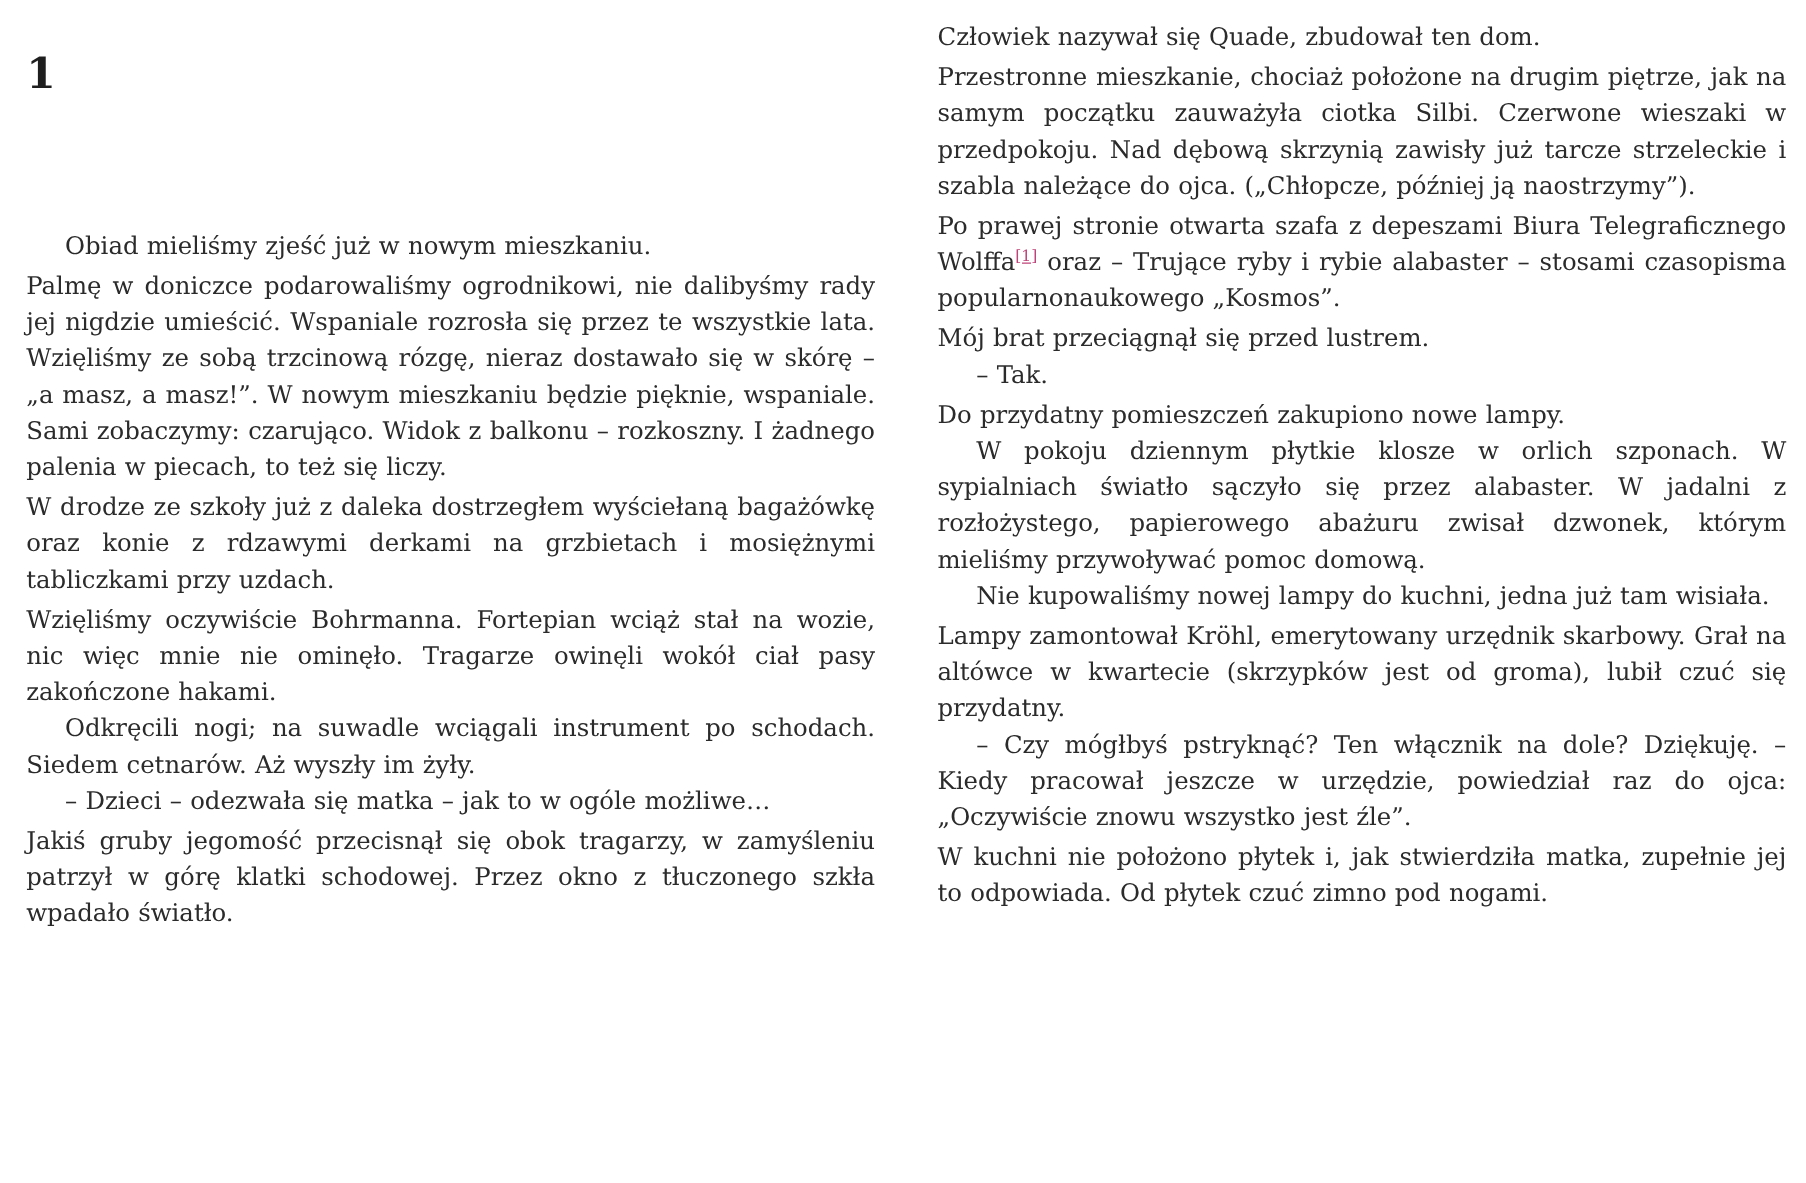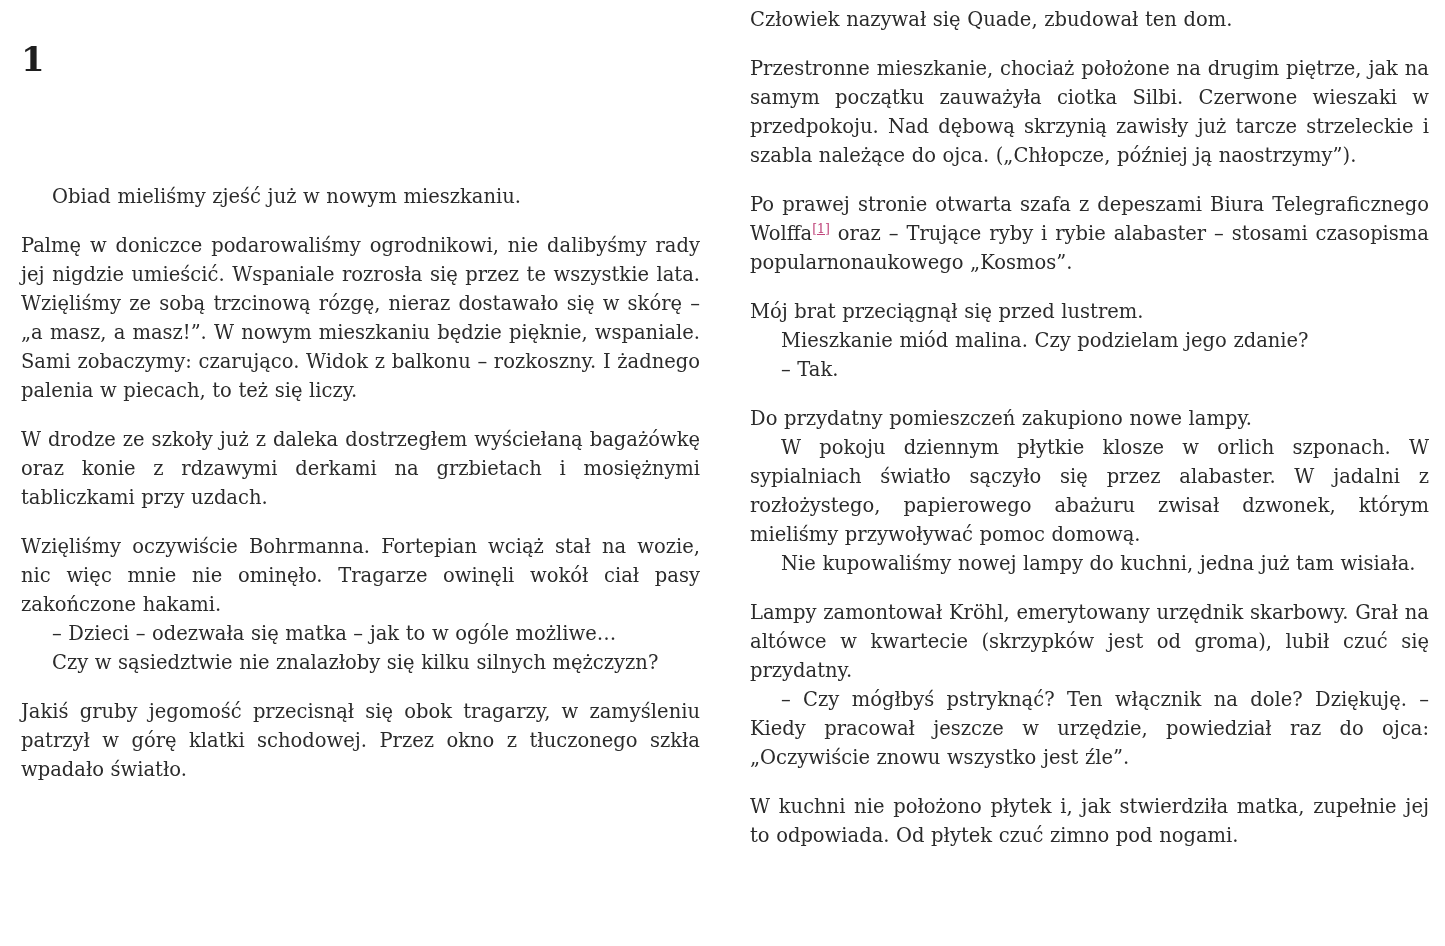--- a/index.html
+++ b/index.html
@@ -21,21 +21,21 @@
     display: flex;
     gap: 50px;
     background: #ffffff;
   }
   .column {
     box-sizing: border-box;
     width: 679px;
     flex: 0 0 679px;
   }
   .column.right {
-    padding-top: 5px;
+    padding-top: 15px;
   }
   .chapter-number {
     margin: 40px 0 0 0;
     font-size: 34px;
     line-height: 38px;
     font-weight: bold;
     color: #1e1e1e;
     text-align: left;
   }
   .left .paragraphs {
@@ -46,21 +46,21 @@
     font-size: 19.5px;
     line-height: 29px;
     color: #2b2b2b;
     text-align: justify;
     word-spacing: 0.02em;
   }
   .paragraphs p.indent {
     text-indent: 31px;
   }
   .paragraphs p.spaced {
-    margin-top: 20px;
+    margin-top: 3px;
   }
   .italic {
   }
   .footnote-ref {
     color: #c0447a;
     font-size: 12.5px;
     line-height: 0;
     vertical-align: 7px;
     text-decoration: underline;
     cursor: pointer;
@@ -70,32 +70,31 @@
 <body>
 
 <div class="page">
   <div class="column left">
     <h1 class="chapter-number">1</h1>
     <div class="paragraphs">
         <p class="indent">Obiad mieliśmy zjeść już w nowym mieszkaniu.</p>
         <p class="spaced">Palmę w doniczce podarowaliśmy ogrodnikowi, nie dalibyśmy rady jej nigdzie umieścić. Wspaniale rozrosła się przez te wszystkie lata. Wzięliśmy ze sobą trzcinową rózgę, nieraz dostawało się w skórę – „a masz, a masz!”. W nowym mieszkaniu będzie pięknie, wspaniale. Sami zobaczymy: czarująco. Widok z balkonu – rozkoszny. I żadnego palenia w piecach, to też się liczy.</p>
         <p class="spaced">W drodze ze szkoły już z daleka dostrzegłem wyściełaną bagażówkę oraz konie z rdzawymi derkami na grzbietach i mosiężnymi tabliczkami przy uzdach.</p>
         <p class="spaced">Wzięliśmy oczywiście Bohrmanna. Fortepian wciąż stał na wozie, nic więc mnie nie ominęło. Tragarze owinęli wokół ciał pasy zakończone hakami.</p>
+        <p class="indent">Odkręcili nogi; na suwadle wciągali instrument po schodach. Siedem cetnarów. Aż wyszły im żyły.</p>
         <p class="indent">– Dzieci – odezwała się matka – jak to w ogóle możliwe…</p>
-        <p class="indent">Czy w sąsiedztwie nie znalazłoby się kilku silnych mężczyzn?</p>
         <p class="spaced">Jakiś gruby jegomość przecisnął się obok tragarzy, w zamyśleniu patrzył w górę klatki schodowej. Przez okno z tłuczonego szkła wpadało światło.</p>
       </div>
   </div>
   <div class="column right">
     <div class="paragraphs">
         <p>Człowiek nazywał się Quade, zbudował ten dom.</p>
         <p class="spaced">Przestronne mieszkanie, chociaż położone na drugim piętrze, jak na samym początku zauważyła ciotka Silbi. Czerwone wieszaki w przedpokoju. Nad dębową skrzynią zawisły już tarcze strzeleckie i szabla należące do ojca. („Chłopcze, później ją naostrzymy”).</p>
         <p class="spaced"><span>Po prawej stronie otwarta szafa z depeszami Biura Telegraficznego Wolffa</span><sup class="footnote-ref">[1]</sup><span> oraz – </span><span class="italic">Trujące ryby</span><span> i </span><span class="italic">rybie alabaster</span><span> – stosami czasopisma popularnonaukowego „Kosmos”.</span></p>
         <p class="spaced">Mój brat przeciągnął się przed lustrem.</p>
-        <p class="indent">Mieszkanie miód malina. Czy podzielam jego zdanie?</p>
         <p class="indent">– Tak.</p>
         <p class="spaced">Do przydatny pomieszczeń zakupiono nowe lampy.</p>
         <p class="indent">W pokoju dziennym płytkie klosze w orlich szponach. W sypialniach światło sączyło się przez alabaster. W jadalni z rozłożystego, papierowego abażuru zwisał dzwonek, którym mieliśmy przywoływać pomoc domową.</p>
         <p class="indent">Nie kupowaliśmy nowej lampy do kuchni, jedna już tam wisiała.</p>
         <p class="spaced">Lampy zamontował Kröhl, emerytowany urzędnik skarbowy. Grał na altówce w kwartecie (skrzypków jest od groma), lubił czuć się przydatny.</p>
         <p class="indent">– Czy mógłbyś pstryknąć? Ten włącznik na dole? Dziękuję. – Kiedy pracował jeszcze w urzędzie, powiedział raz do ojca: „Oczywiście znowu wszystko jest źle”.</p>
         <p class="spaced">W kuchni nie położono płytek i, jak stwierdziła matka, zupełnie jej to odpowiada. Od płytek czuć zimno pod nogami.</p>
       </div>
   </div>
 </div>

